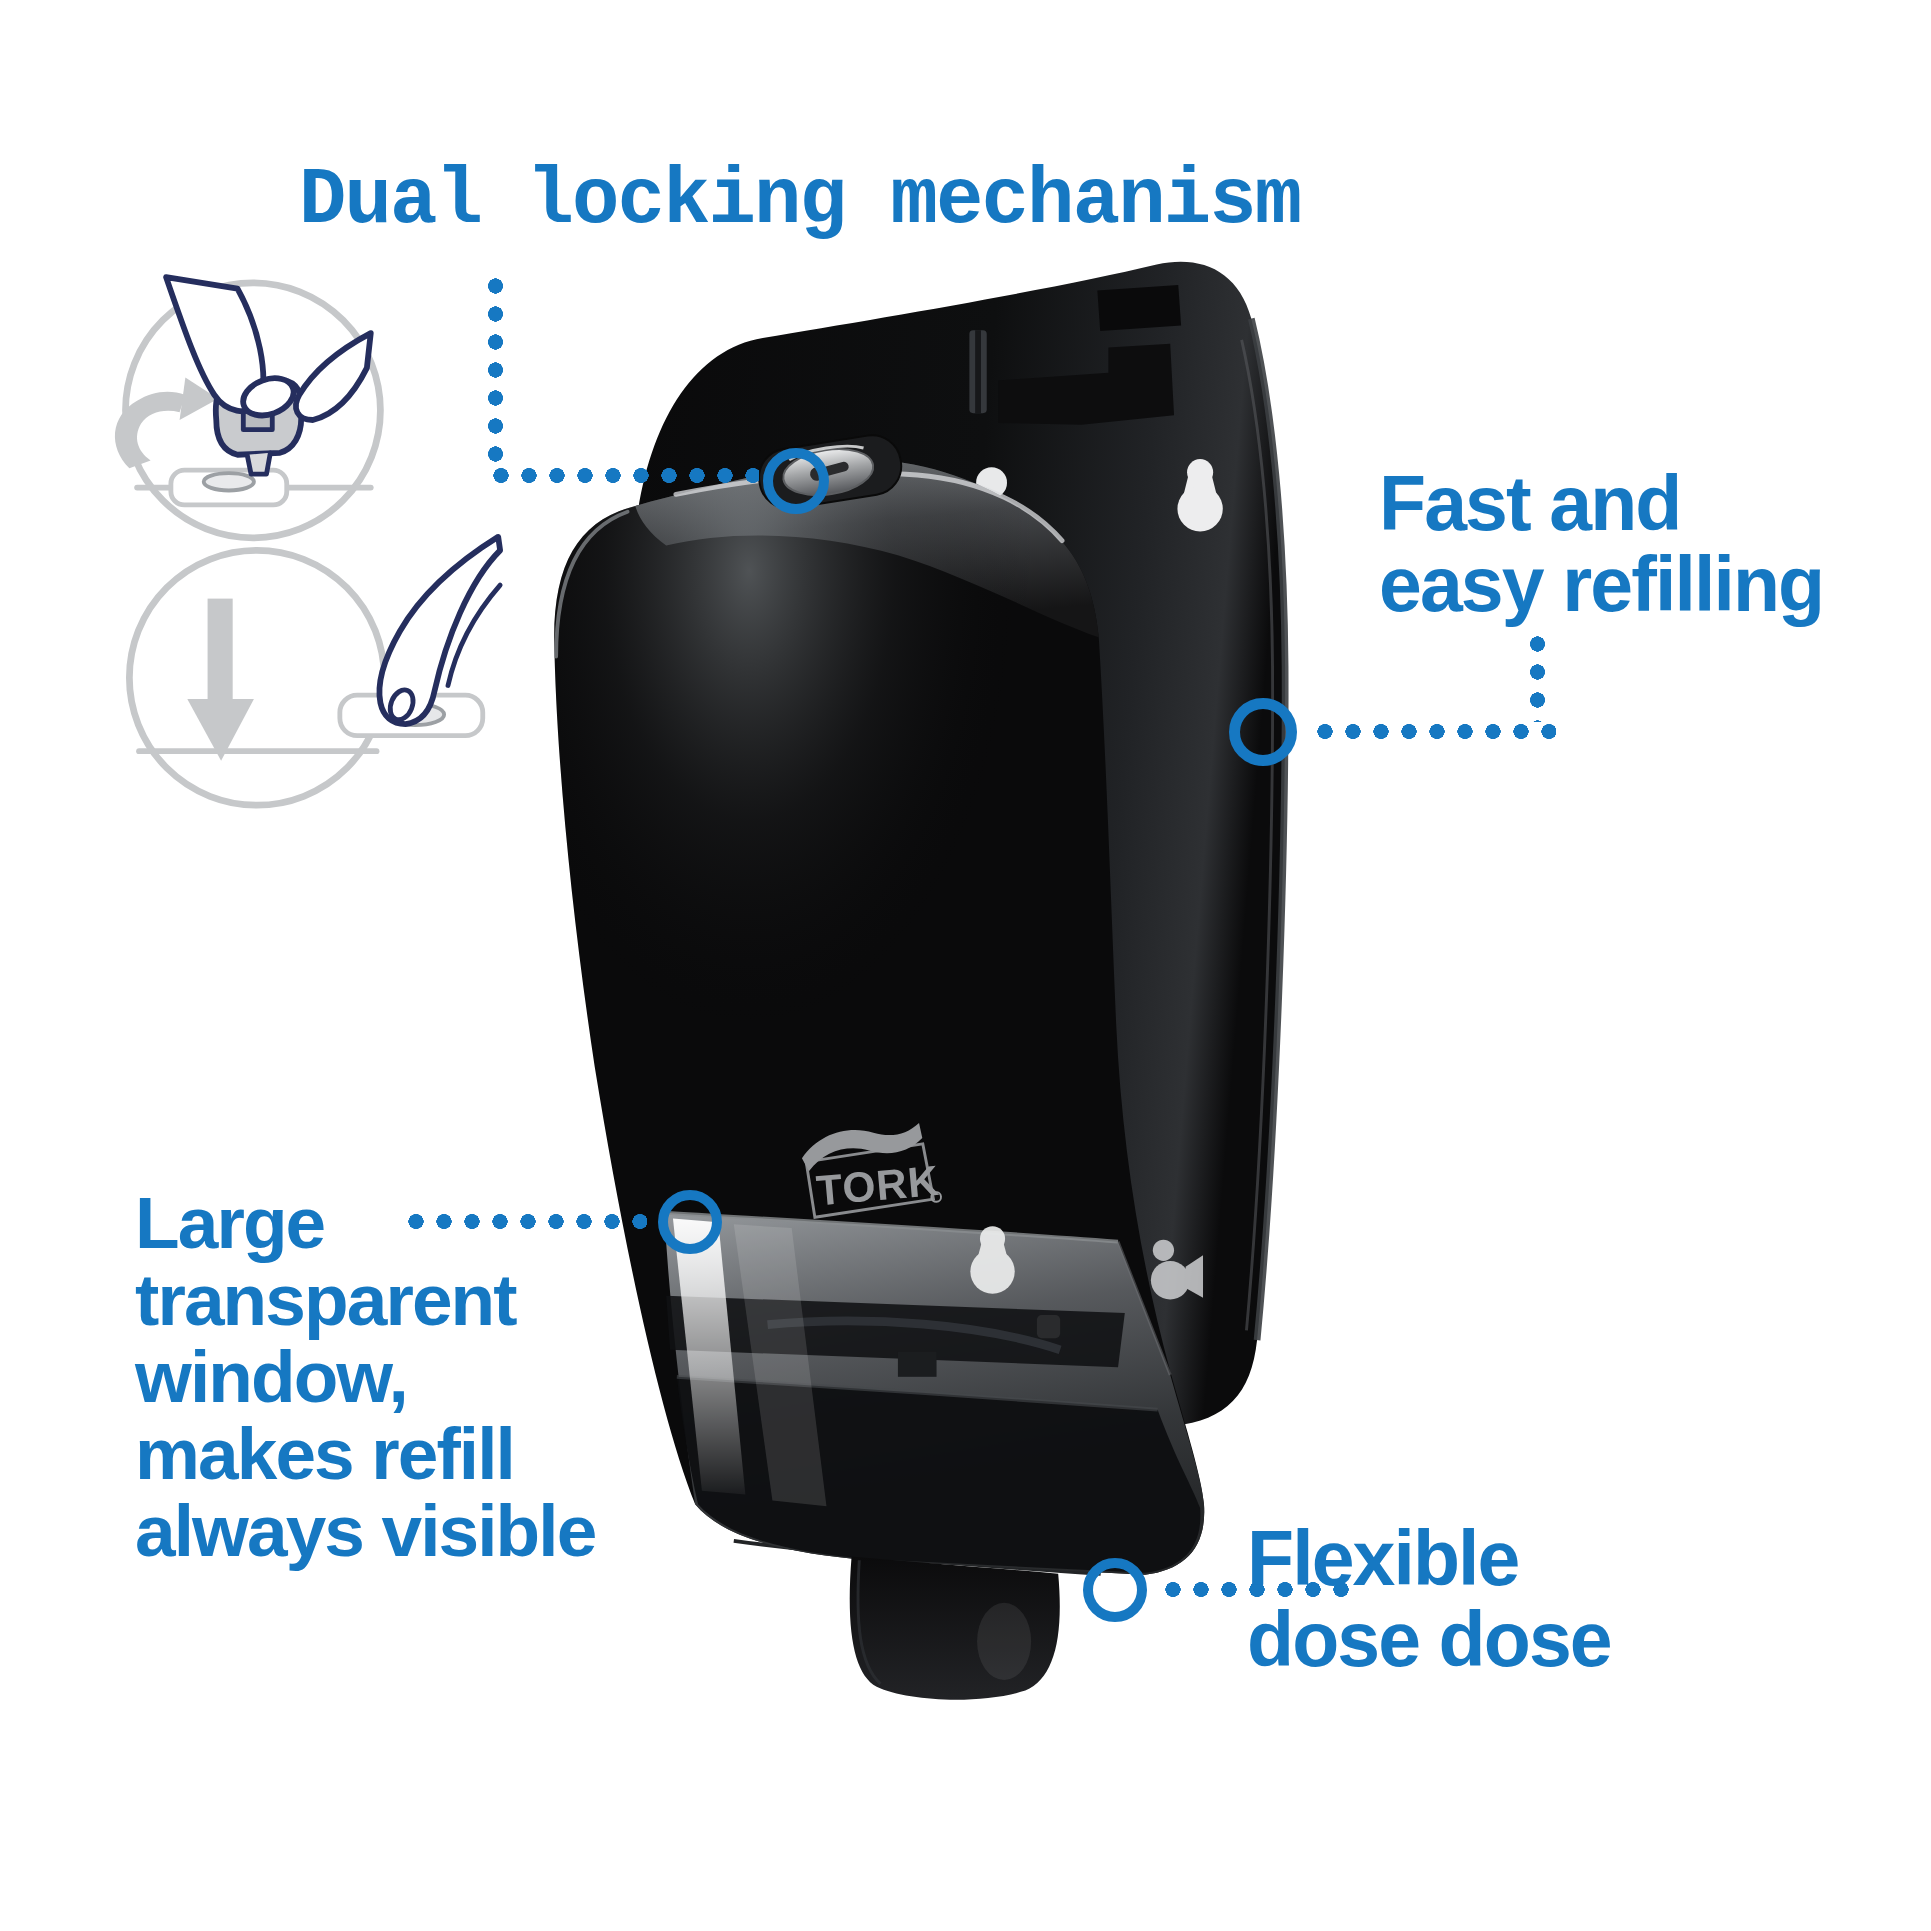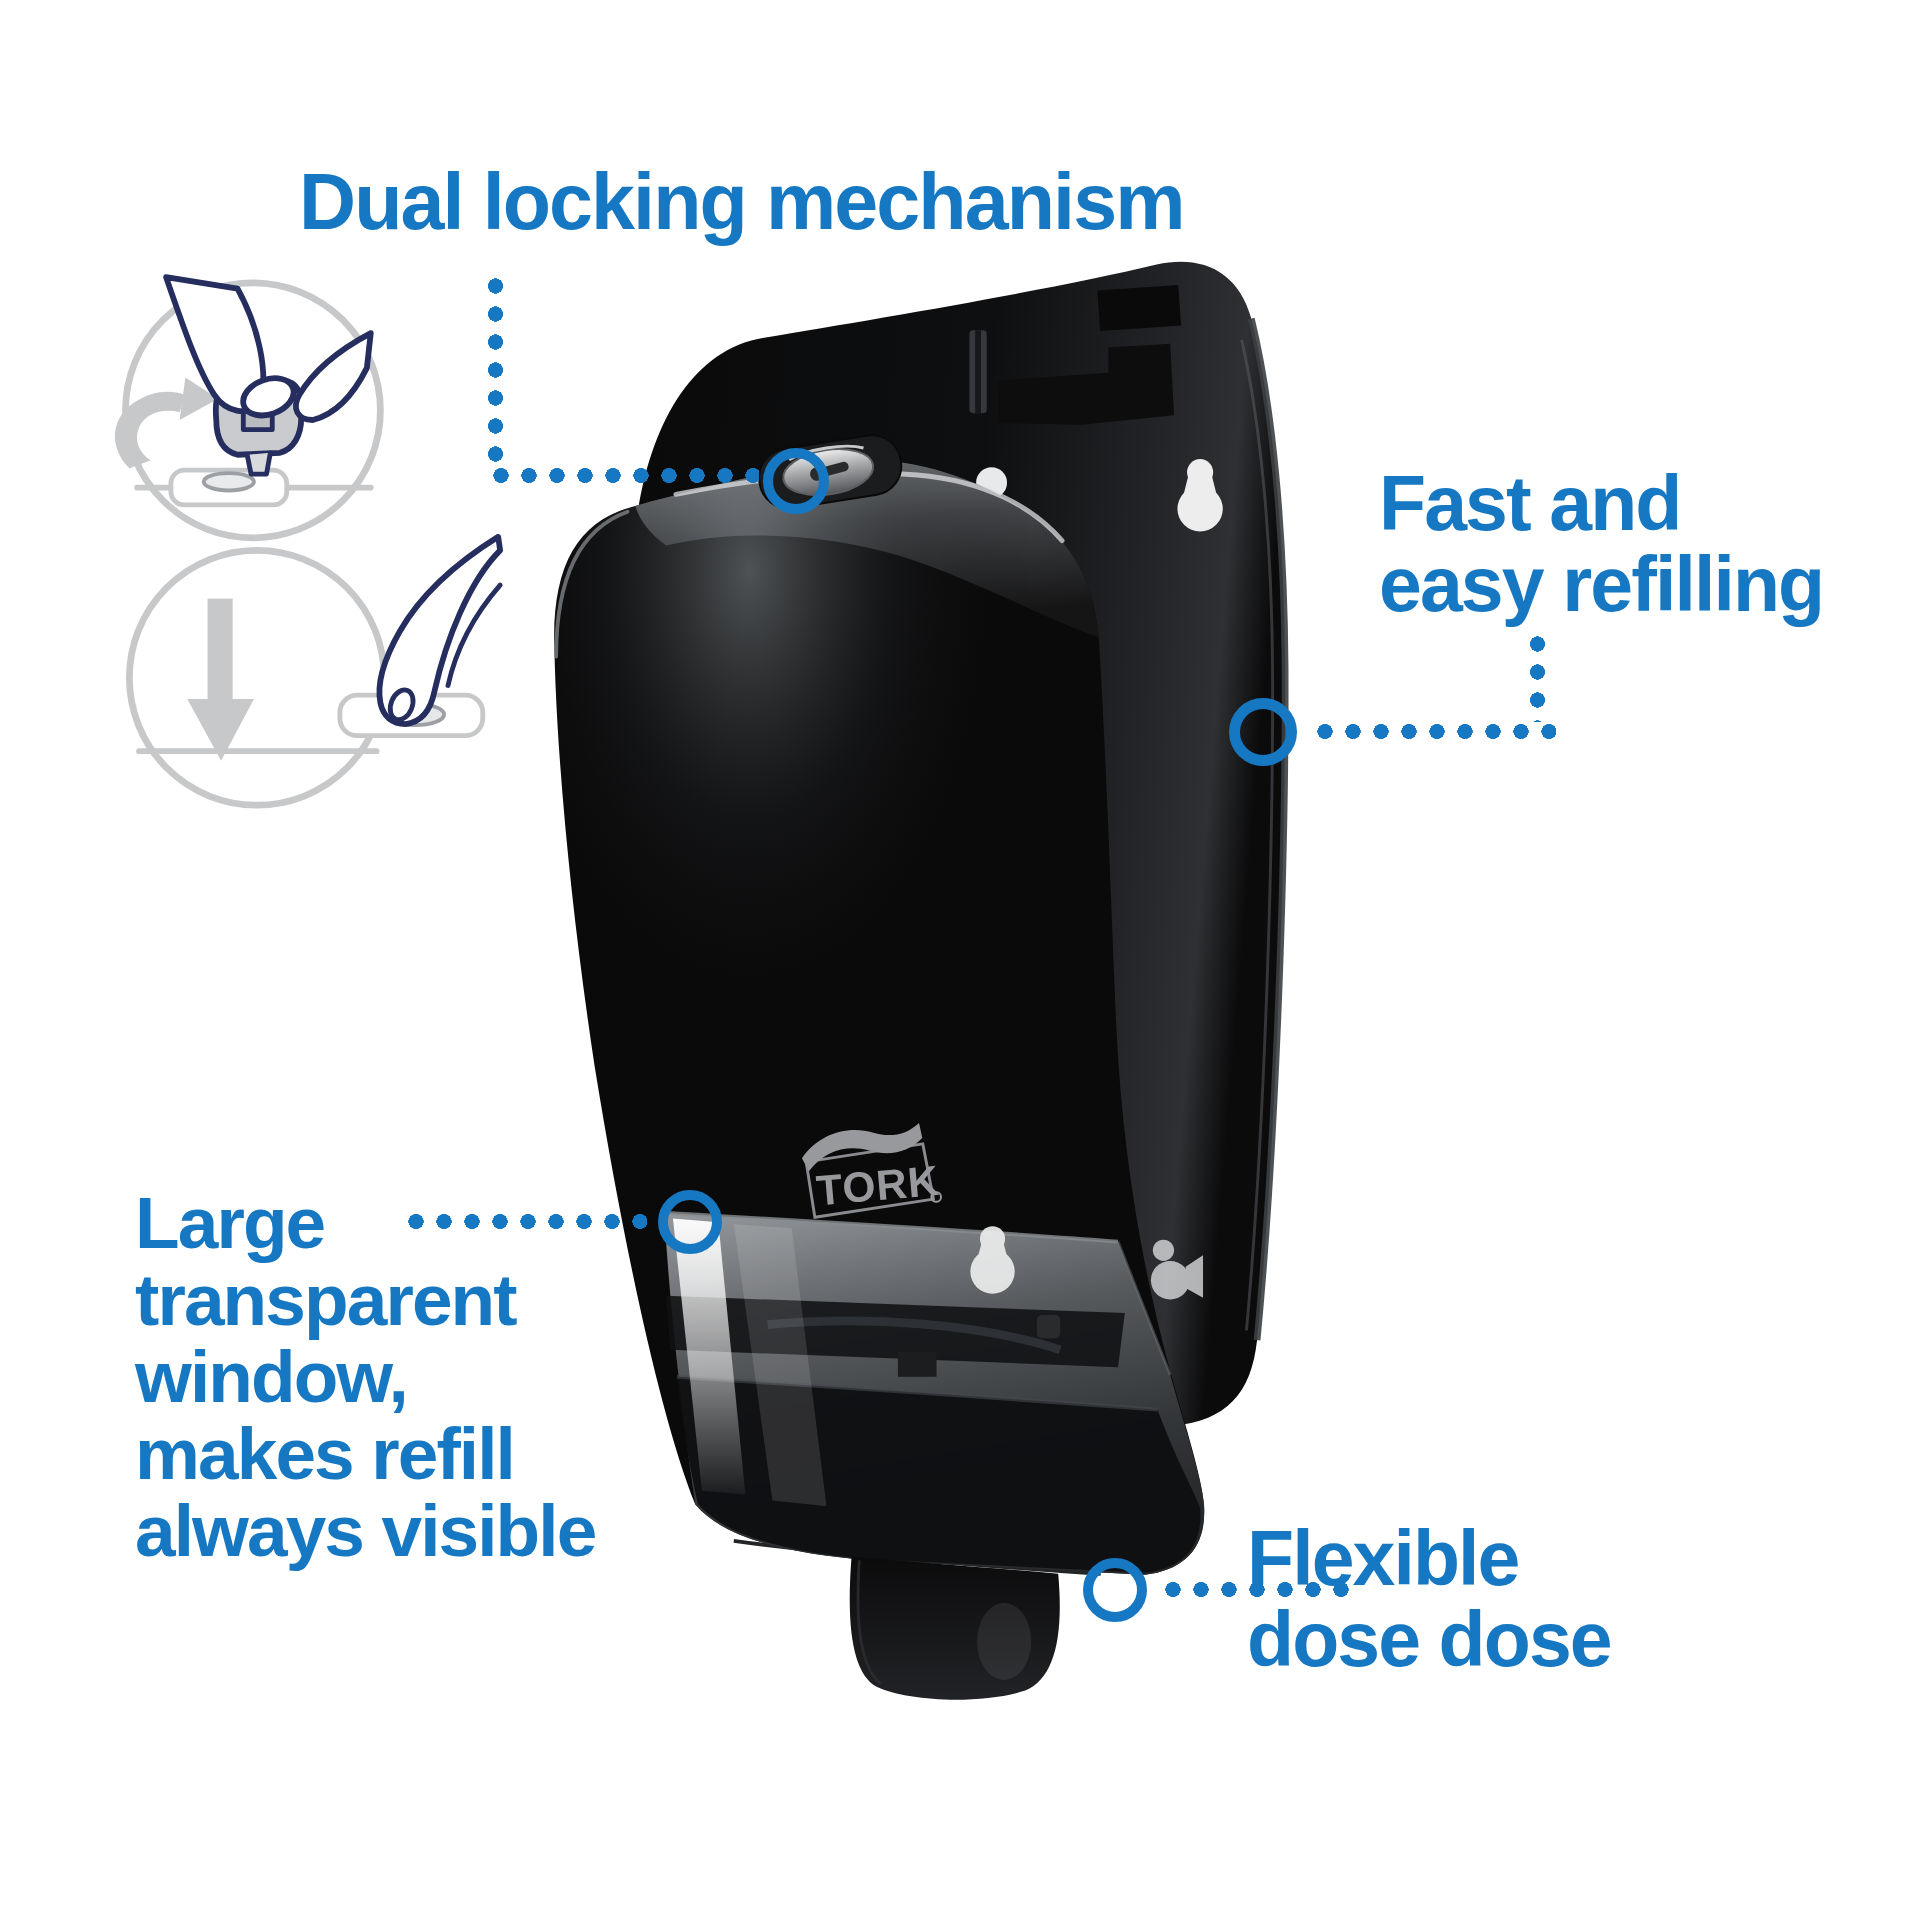--- a/index.html
+++ b/index.html
@@ -3,21 +3,21 @@
 <meta charset="utf-8">
 <style>
   html,body{margin:0;padding:0;background:#ffffff;}
   body{width:1931px;height:1931px;position:relative;overflow:hidden;
        font-family:"Liberation Sans","DejaVu Sans",sans-serif;}
   .stage{position:absolute;inset:0;width:1931px;height:1931px;}
   svg.product{position:absolute;left:0;top:0;width:1931px;height:1931px;}
 
   .callout{position:absolute;color:#1678c2;font-weight:bold;white-space:pre-line;
            letter-spacing:-1.9px;}
-  .callout.title    {left:299px; top:160px;  font-size:79px; line-height:83px;}
+  .callout.title    {left:299px; top:160px;  font-size:79px; line-height:83px;font-family:Liberation Mono, monospace;}
   .callout.fast     {left:1379px;top:463px;  font-size:77px; line-height:81px;}
   .callout.largewin {left:135px; top:1184px; font-size:73px; line-height:77px;}
   .callout.dose     {left:1247px;top:1518px; font-size:77px; line-height:81px;}
 
   .dots{position:absolute;}
   .dots.h{height:15.4px;background-image:radial-gradient(circle 7.7px at 50% 50%,#1678c2 98%,transparent 100%);
           background-size:28px 15.4px;background-repeat:repeat-x;}
   .dots.v{width:15.4px;background-image:radial-gradient(circle 7.7px at 50% 50%,#1678c2 98%,transparent 100%);
           background-size:15.4px 28px;background-repeat:repeat-y;}
   .d1v{left:488px;top:272px;height:193px;}

